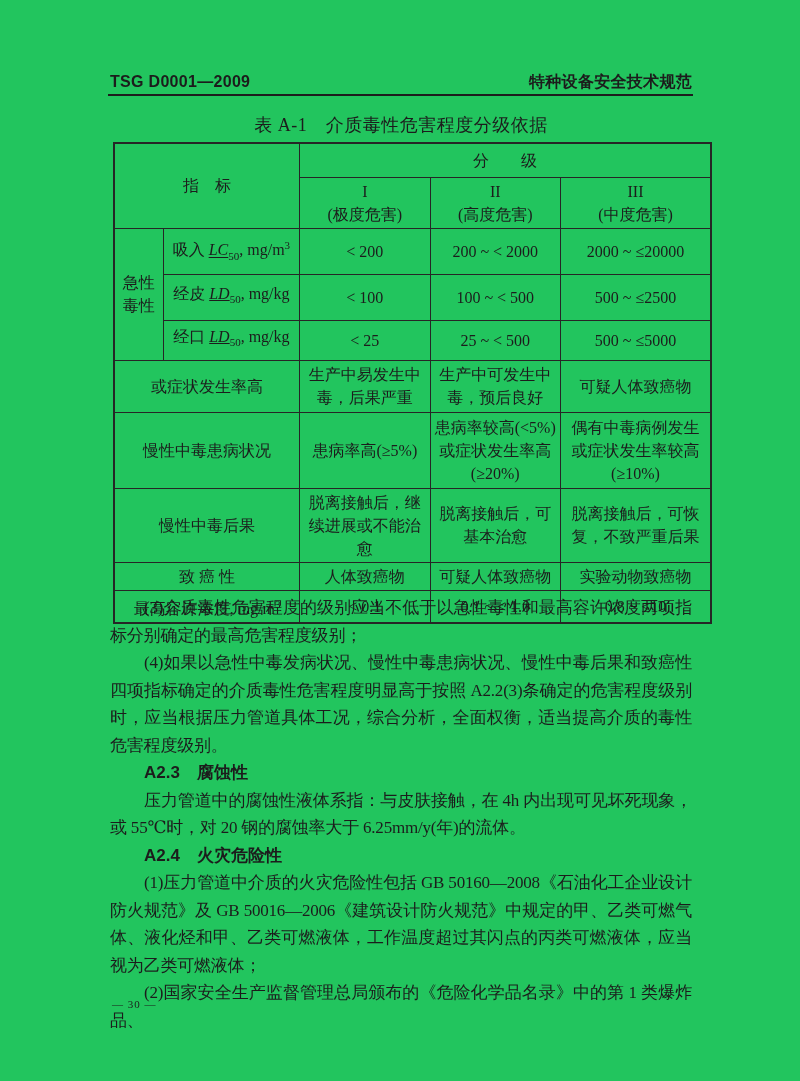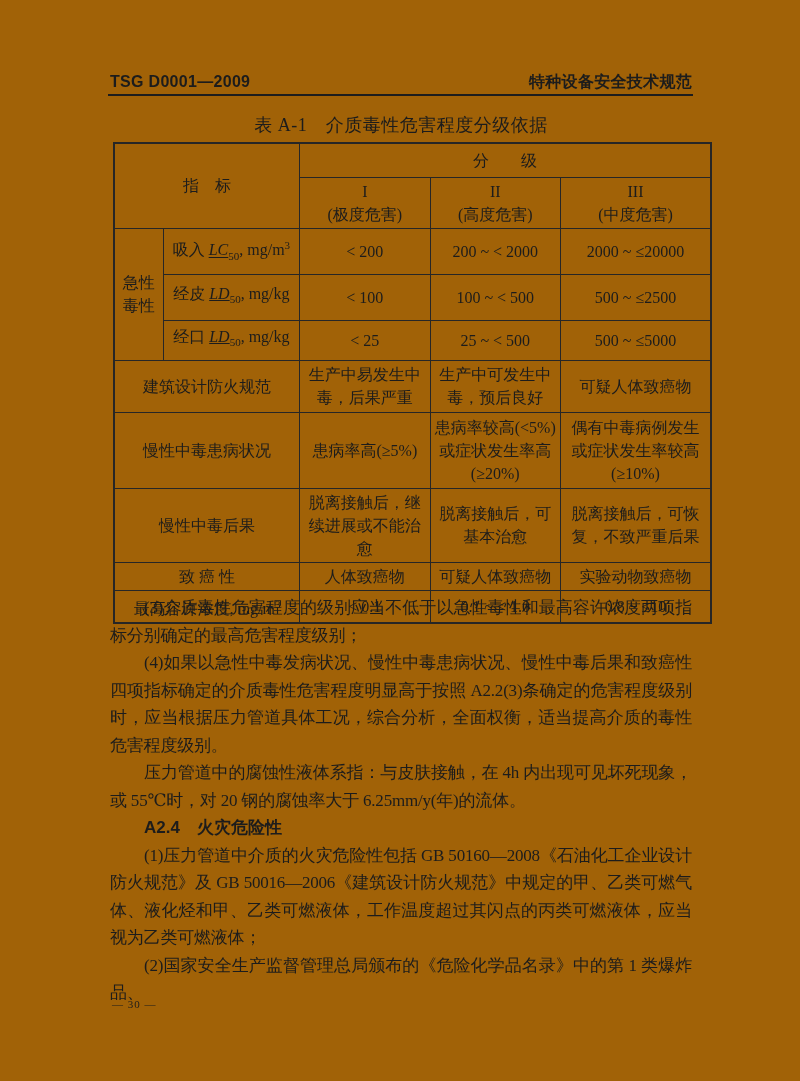--- a/index.html
+++ b/index.html
@@ -1,20 +1,20 @@
 <!DOCTYPE html>
 <html><head>
 <meta charset="utf-8">
 <style>
   html,body { margin:0; padding:0; background:#e8e8e6; }
   .page {
     position:relative;
     width:800px; height:1081px;
     margin:0 auto;
-    background:#a16207;
+    background:#22c55e;
     color:#1c1c1c;
     font-family:"Liberation Serif","DejaVu Serif",serif;
     overflow:hidden;
     box-shadow:0 0 4px rgba(0,0,0,.25);
   }
   .doc-header {
     position:absolute; top:72px; left:110px; width:582px;
     display:flex; justify-content:space-between; align-items:baseline;
     font-family:"Liberation Sans","DejaVu Sans",sans-serif;
     font-weight:bold; font-size:16px; letter-spacing:.3px;
@@ -114,21 +114,21 @@
         <td>500 ~ ≤2500</td>
       </tr>
       <tr style="height:40px">
         <td class="ind"><span>经口 </span><i class="sym">LD</i><sub>50</sub><span>, mg/kg</span></td>
         <td>&lt; 25</td>
         <td>25 ~ &lt; 500</td>
         <td>500 ~ ≤5000</td>
       </tr>
 
       <tr style="height:52px">
-        <td colspan="2">建筑设计防火规范</td>
+        <td colspan="2">或症状发生率高</td>
         <td>生产中易发生中毒，后果严重</td>
         <td>生产中可发生中毒，预后良好</td>
         <td>可疑人体致癌物</td>
       </tr>
       <tr style="height:76px">
         <td colspan="2">慢性中毒患病状况</td>
         <td>患病率高(≥5%)</td>
         <td>患病率较高(&lt;5%)或症状发生率高(≥20%)</td>
         <td>偶有中毒病例发生或症状发生率较高(≥10%)</td>
       </tr>
@@ -149,20 +149,21 @@
         <td>&lt; 0.1</td>
         <td>0.1 ~ &lt; 1.0</td>
         <td>0.8 ~ ≤10</td>
       </tr>
     </tbody>
   </table>
 
   <div class="body-text">
     <p>(3)介质毒性危害程度的级别应当不低于以急性毒性和最高容许浓度两项指标分别确定的最高危害程度级别；</p>
     <p>(4)如果以急性中毒发病状况、慢性中毒患病状况、慢性中毒后果和致癌性四项指标确定的介质毒性危害程度明显高于按照 A2.2(3)条确定的危害程度级别时，应当根据压力管道具体工况，综合分析，全面权衡，适当提高介质的毒性危害程度级别。</p>
+    <p class="hd">A2.3　腐蚀性</p>
     <p>压力管道中的腐蚀性液体系指：与皮肤接触，在 4h 内出现可见坏死现象，或 55℃时，对 20 钢的腐蚀率大于 6.25mm/y(年)的流体。</p>
     <p class="hd">A2.4　火灾危险性</p>
     <p>(1)压力管道中介质的火灾危险性包括 GB 50160—2008《石油化工企业设计防火规范》及 GB 50016—2006《建筑设计防火规范》中规定的甲、乙类可燃气体、液化烃和甲、乙类可燃液体，工作温度超过其闪点的丙类可燃液体，应当视为乙类可燃液体；</p>
     <p>(2)国家安全生产监督管理总局颁布的《危险化学品名录》中的第 1 类爆炸品、</p>
   </div>
 
   <div class="page-footer">— 30 —</div>
 
 </div>
 

